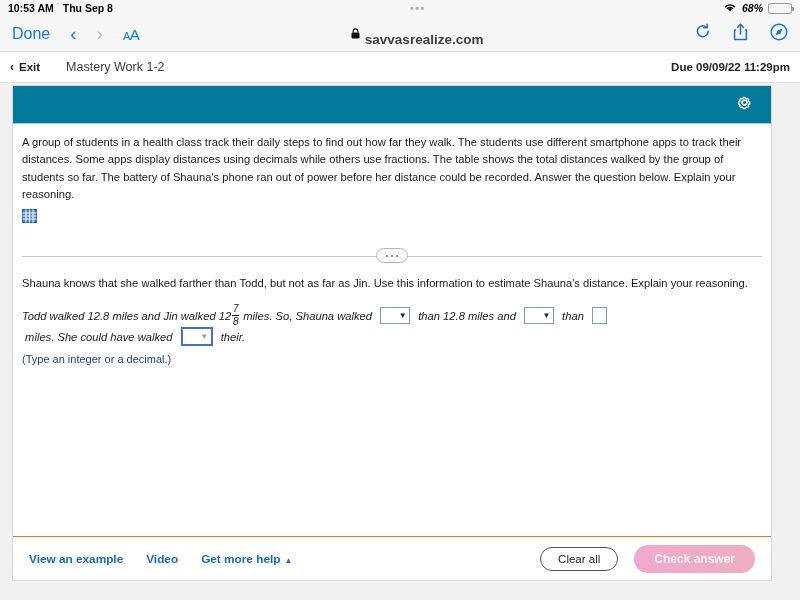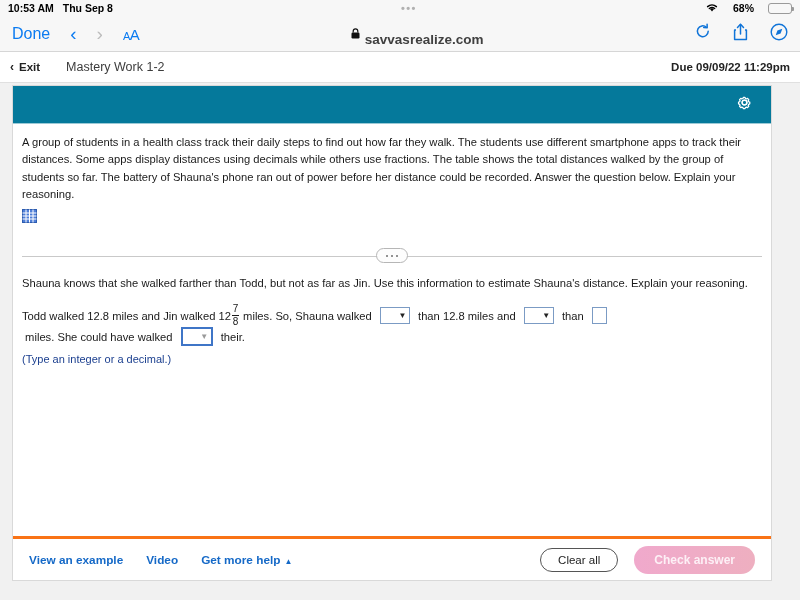--- a/index.html
+++ b/index.html
@@ -17,21 +17,21 @@
     align-items: center;
     padding: 0 8px;
     font-size: 10.5px;
     font-weight: bold;
     color: #000;
     background: #f7f7f7;
   }
   .status-left { display: flex; gap: 9px; align-items: center; }
   .status-center { flex: 1; display: flex; justify-content: center; align-items: center; }
   .status-dots { color: #b0b0b0; letter-spacing: 1.5px; font-size: 11px; }
-  .status-right { display: flex; align-items: center; gap: 14px; }
+  .status-right { display: flex; align-items: center; gap: 5px; font-style: italic; }
   .wifi-icon { display: block; }
   .battery {
     width: 24px; height: 11px;
     border: 1px solid #9a9a9a;
     border-radius: 3px;
     position: relative;
     padding: 1px;
   }
   .battery::after {
     content: "";
@@ -143,20 +143,21 @@
     font-size: 11.2px;
     color: #1a1a1a;
     line-height: 1.5;
   }
   .answer-line {
     display: flex; align-items: center; flex-wrap: wrap;
     padding: 12px 9px 0 9px;
     font-size: 11.2px;
     color: #1a1a1a;
     gap: 0;
+    font-style: italic;
   }
   .answer-line > span { white-space: pre; }
   .frac {
     display: inline-flex; flex-direction: column;
     align-items: center;
     vertical-align: middle;
     line-height: 1;
     margin: 0 1px;
     font-size: 10px;
   }
@@ -199,21 +200,21 @@
   }
 
   
   .card-footer {
     position: absolute;
     left: 0; right: 0; bottom: 0;
     height: 44px;
     display: flex; align-items: center;
     padding: 0 16px;
     background: #ffffff;
-    border-top: 3px solid #f97316;
+    border-top: 1px solid #f97316;
   }
   .help-links { display: flex; align-items: center; gap: 23px; }
   .help-link { color: #1569c7; font-size: 11.8px; font-weight: bold; }
   .caret-up { font-size: 8px; margin-left: 4px; }
   .footer-right { margin-left: auto; display: flex; align-items: center; gap: 16px; }
   .clear-all {
     border: 1px solid #555; border-radius: 13px;
     background: #fff;
     padding: 5px 17px;
     font-size: 11.5px; color: #222;

